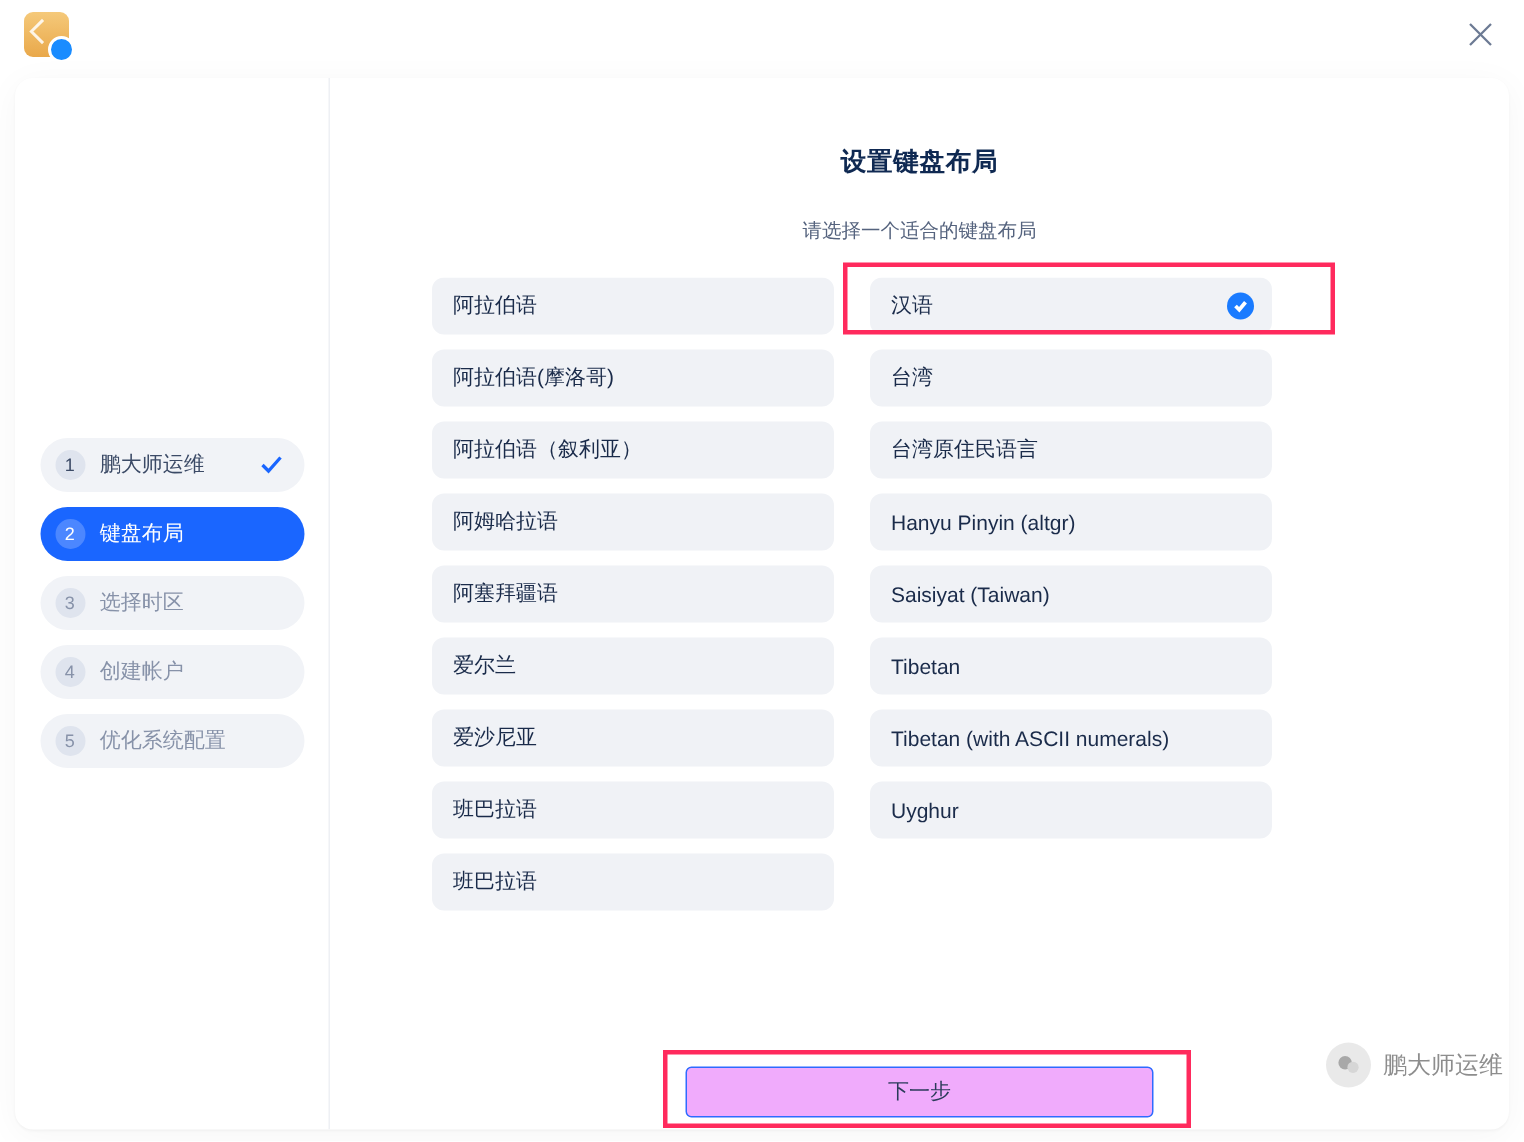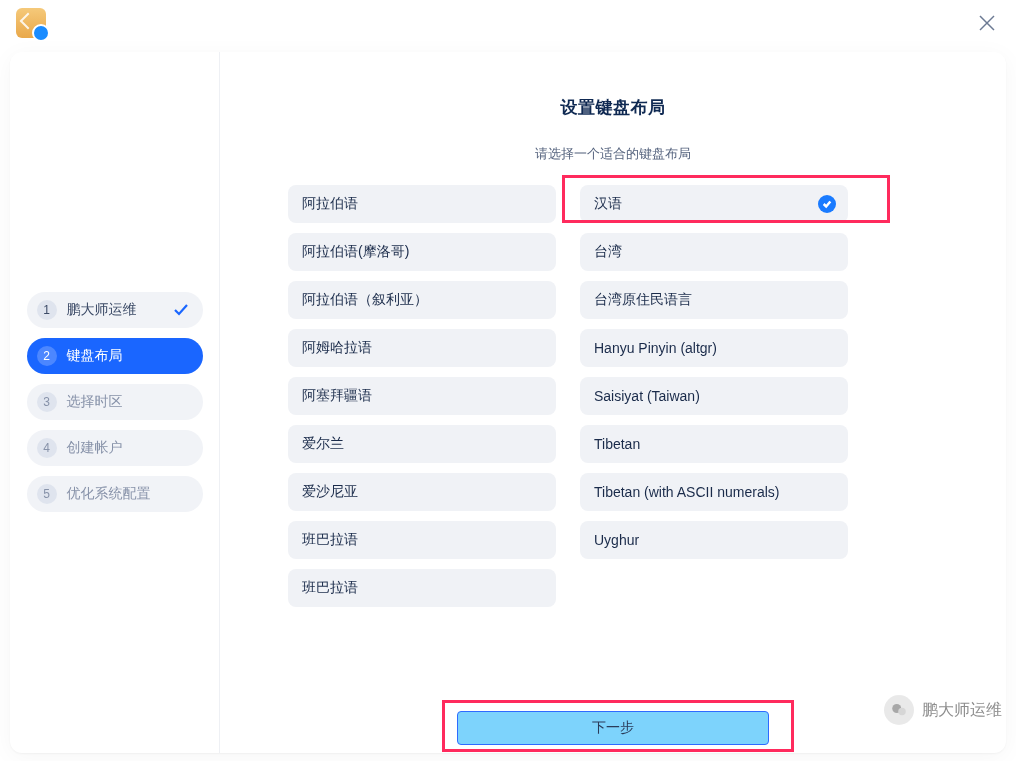--- a/index.html
+++ b/index.html
@@ -181,21 +181,21 @@
     position: absolute;
     left: 0; right: 0; bottom: 8px;
     display:flex;
     justify-content:center;
   }
   .next-btn {
     width: 312px;
     height: 34px;
     border-radius: 4px;
     border: 1.5px solid #2e6bff;
-    background: #7dd3fc;
+    background: #f0abfc;
     color: #2a3b59;
     font-size: 14px;
     display:flex;align-items:center;justify-content:center;
     cursor:pointer;
   }
 
   
   .watermark {
     position: absolute;
     right: 14px; bottom: 36px;

